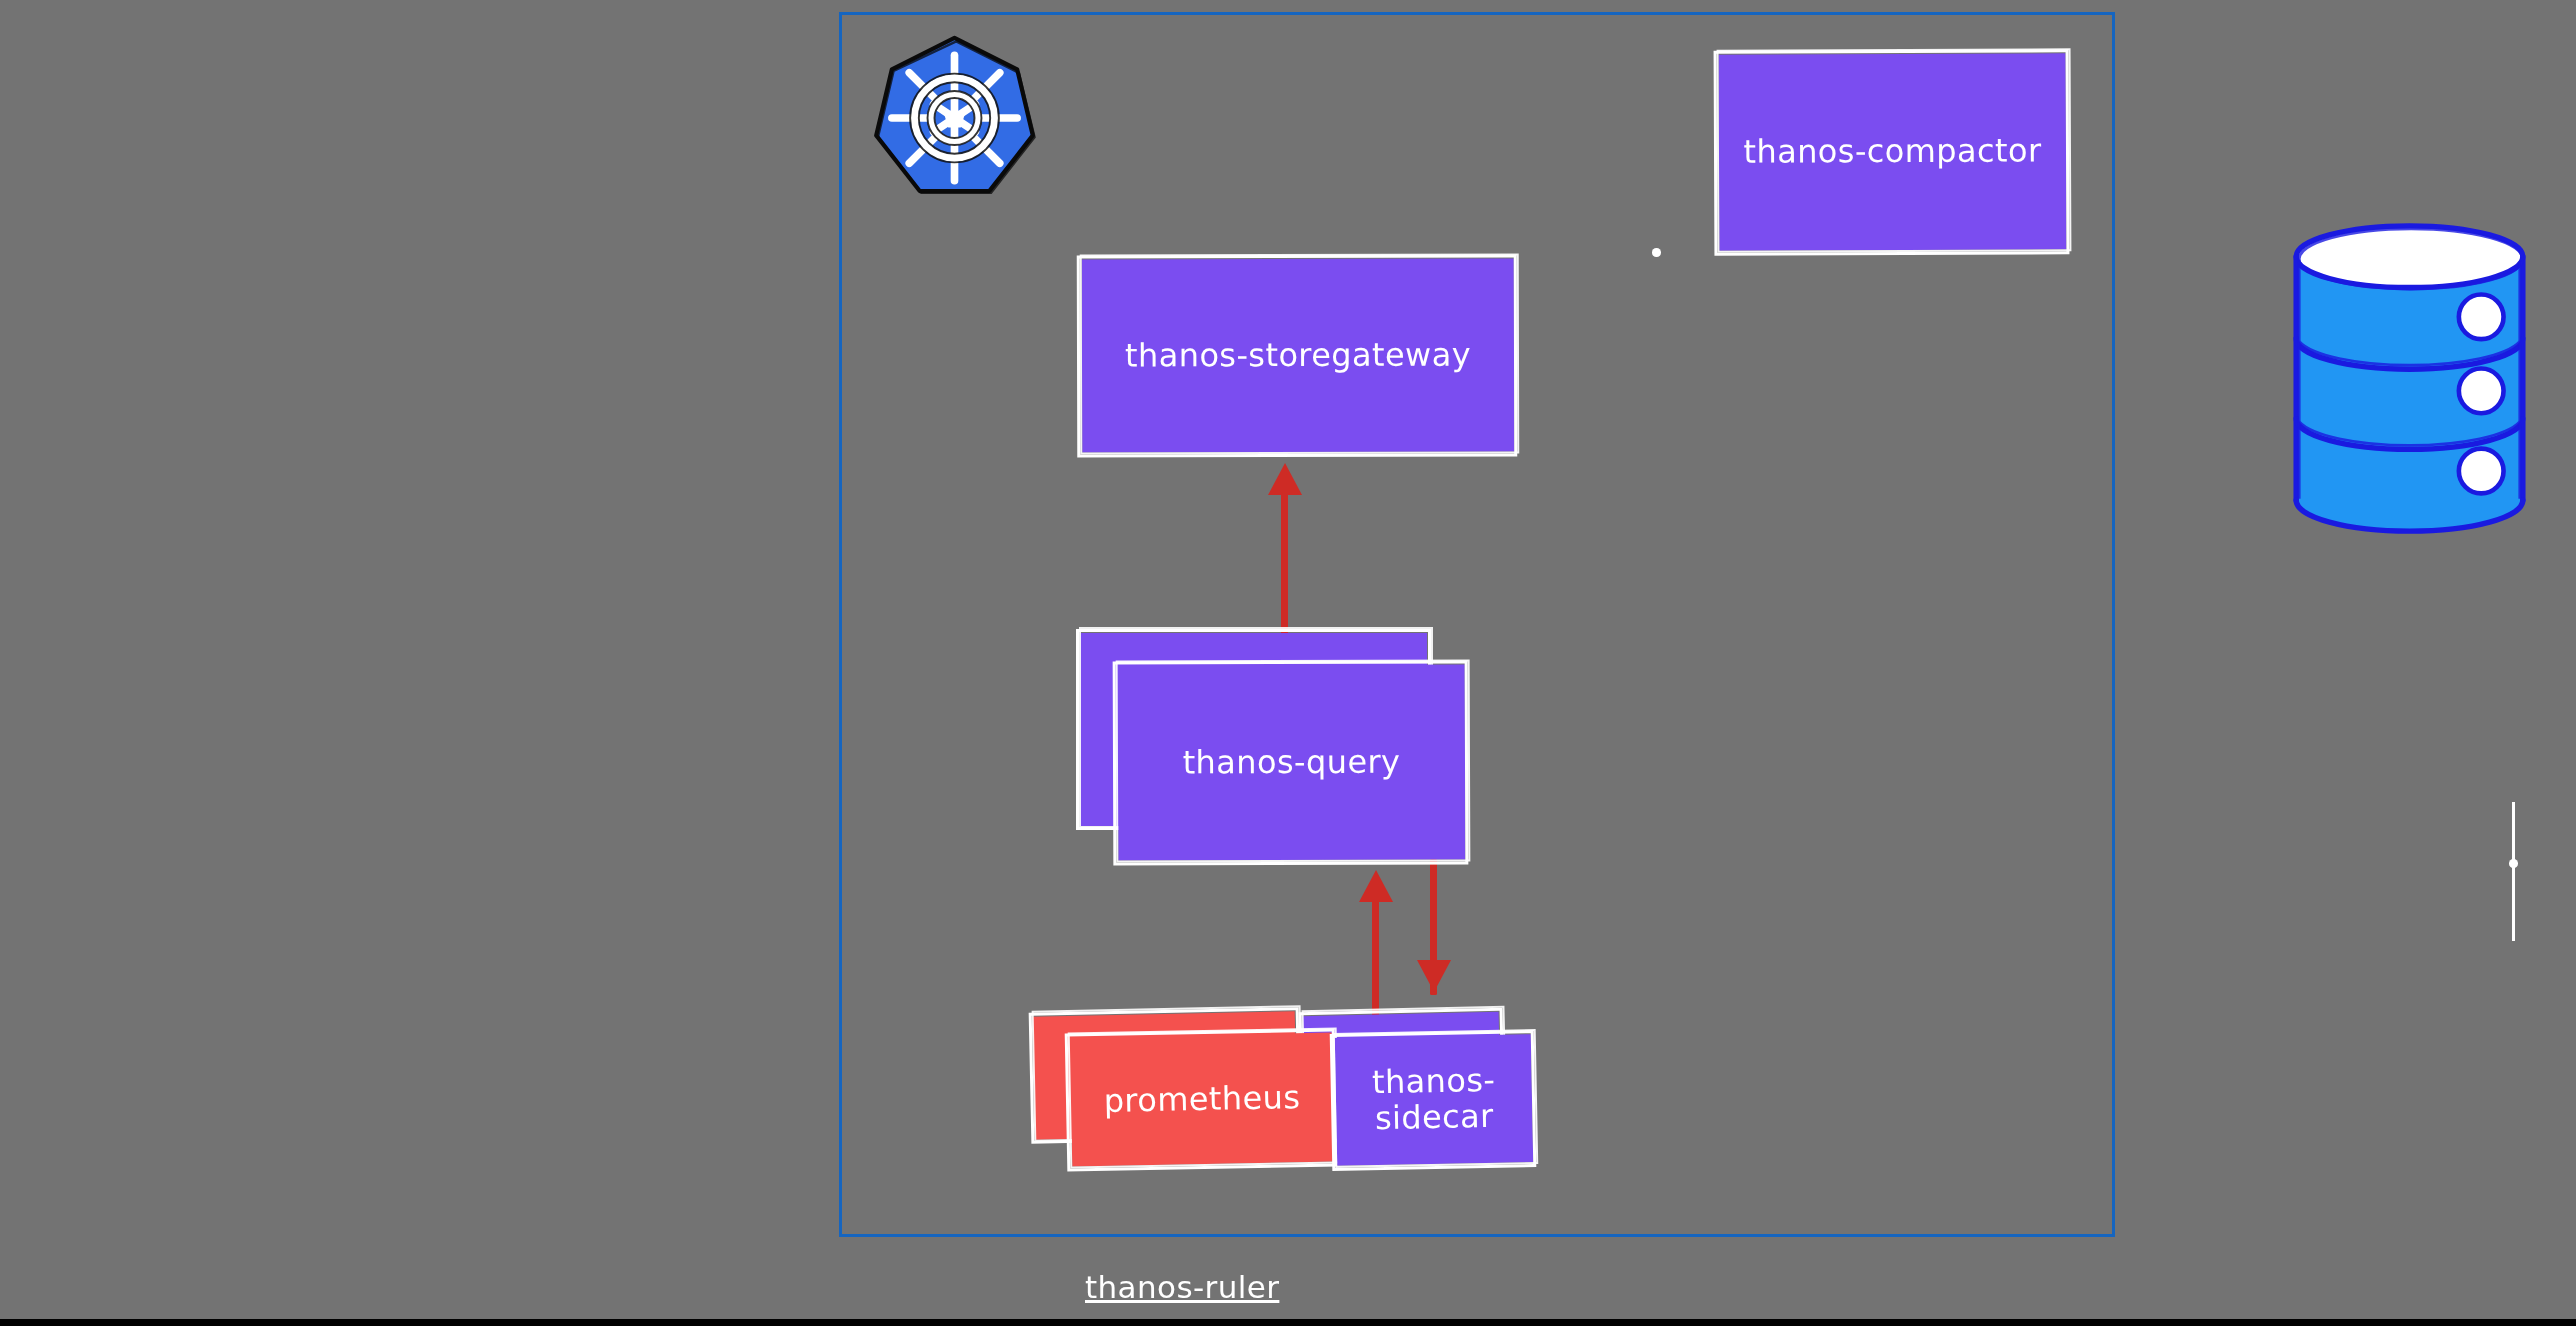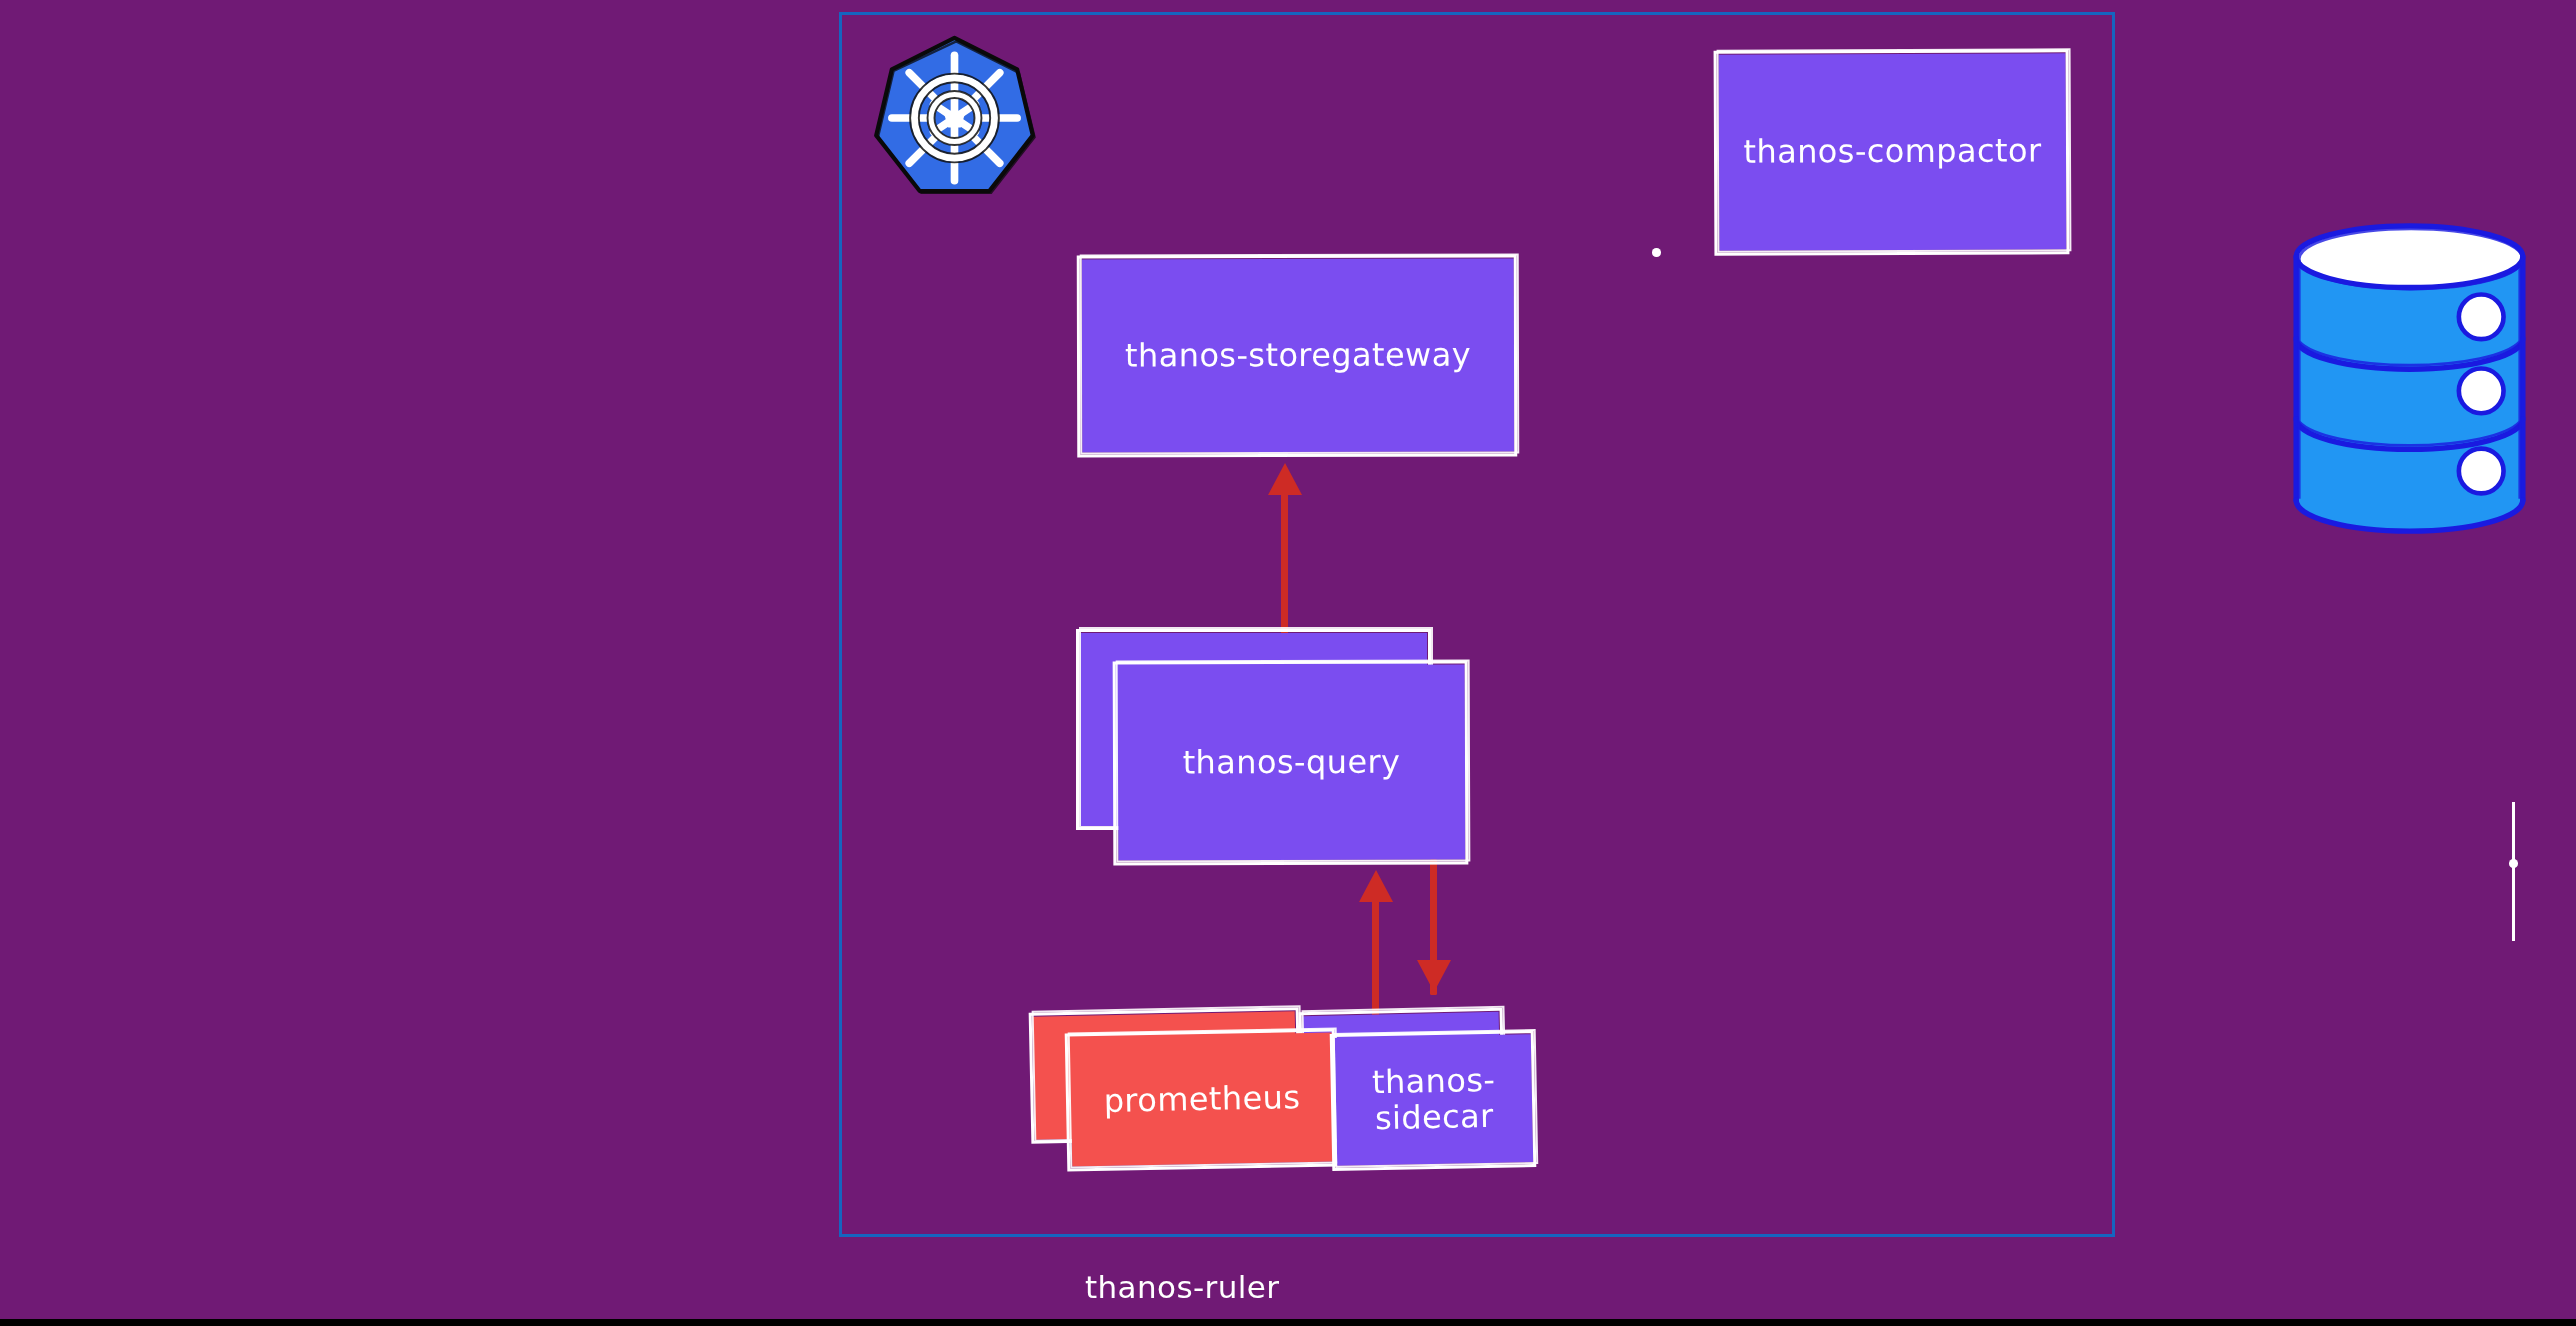--- a/index.html
+++ b/index.html
@@ -13,21 +13,21 @@
     position: relative;
     overflow: hidden;
     font-family: "DejaVu Sans", sans-serif;
   }
 
   #canvas {
     position: absolute;
     left: 0; top: 0;
     width: 2576px;
     height: 1319px;
-    background: #701a75;
+    background: #737373;
   }
 
   
   .cluster-frame {
     position: absolute;
     left: 839px;
     top: 12.3px;
     width: 1276px;
     height: 1225px;
     border: 3.9px solid #1565C0;
@@ -236,16 +236,16 @@
         <circle cx="248" cy="216" r="29"></circle>
         <circle cx="248" cy="320" r="29"></circle>
       </g>
     </svg>
   </div>
 
   <div class="dot-mark" style="left:1652px; top:248px; width:8.5px; height:8.5px;"></div>
   <div class="tick-mark" style="left:2512px; top:802px; width:3.1px; height:139px;"></div>
   <div class="dot-mark" style="left:2509px; top:859px; width:8.5px; height:8.5px;"></div>
 
-  <div class="caption" style="left:1085px; top:1269px; font-size:31px;">thanos-ruler</div>
+  <div class="caption" style="left:1085px; top:1269px; font-size:31px;text-decoration:underline;">thanos-ruler</div>
 
 </div>
 
 
 </body></html>

